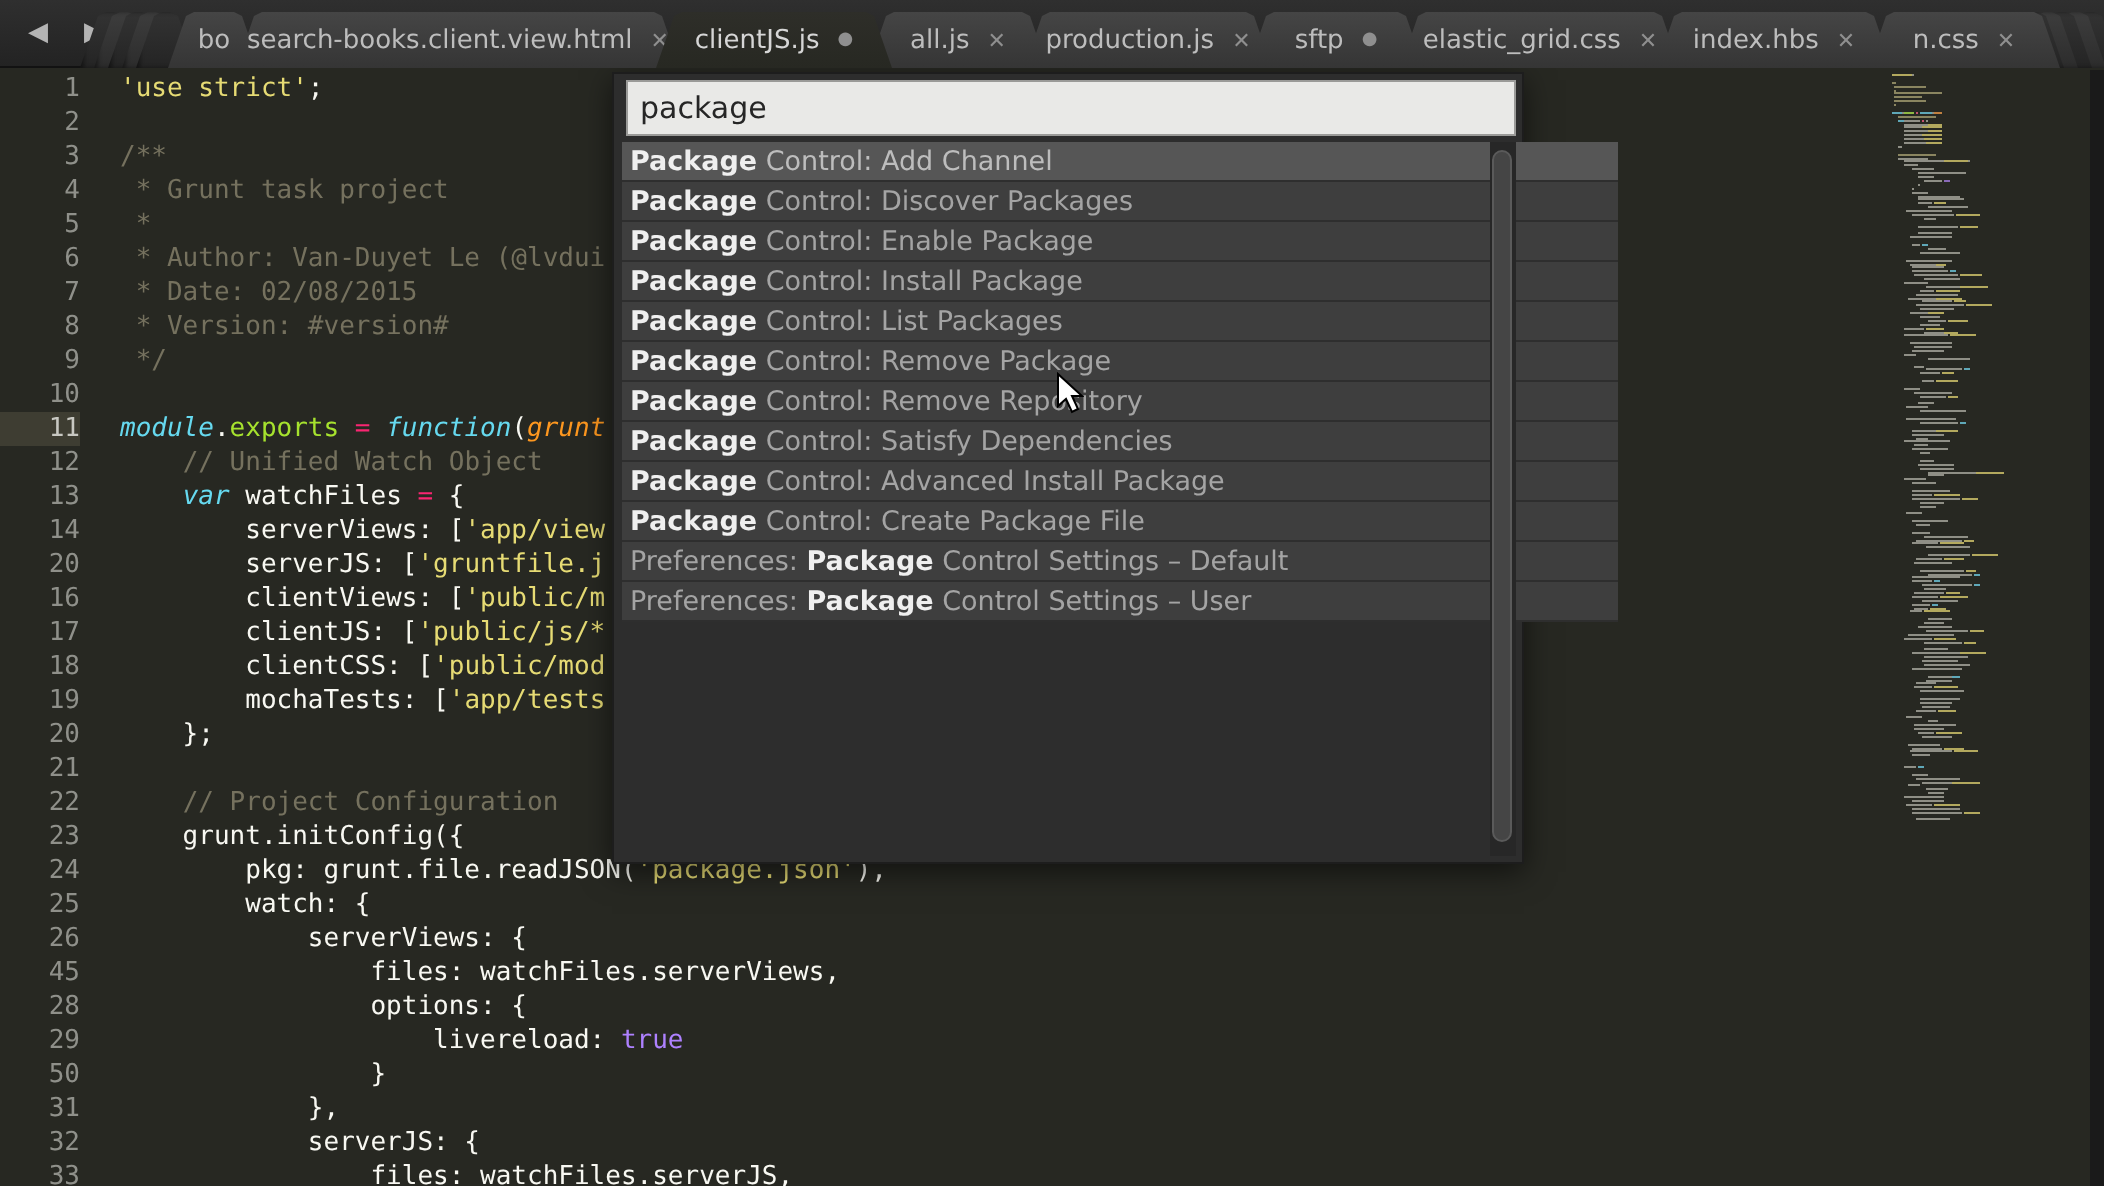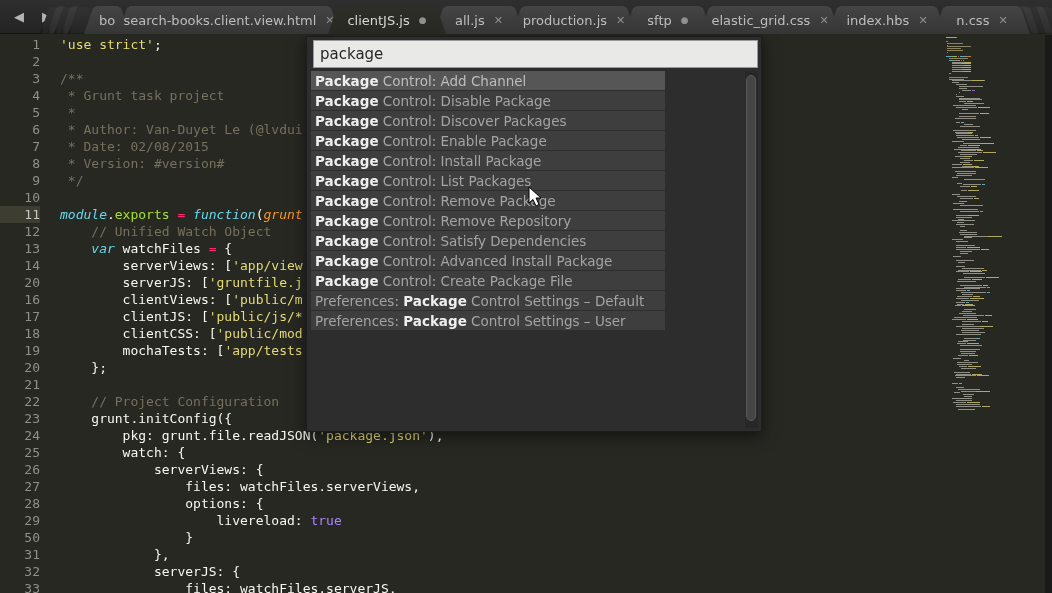--- a/index.html
+++ b/index.html
@@ -71,21 +71,21 @@
   .palette {
     position:absolute; left:306px; top:36px; width:456px; height:396px;
     background:#2d2d2d; border:1px solid #1d1d1d;
     box-shadow:0 4px 14px rgba(0,0,0,.55);
   }
   .palette-input {
     position:absolute; left:6px; top:3px; width:445px; height:28px;
     background:#e9e9e7; border:1px solid #9a9a98; outline:none;
     font-family:"DejaVu Sans", sans-serif; font-size:15px; color:#262626; padding:0 6px;
   }
-  .palette-list { position:absolute; left:4px; top:34px; width:354px; }
+  .palette-list { position:absolute; left:4px; top:34px; width:498px; }
   .p-item {
     height:20px; line-height:20px; background:#3e3e3e; border-bottom:1px solid #2e2e2e;
     font-size:13.5px; color:#a4a4a4; padding-left:4px; white-space:nowrap; overflow:hidden;
   }
   .p-item b { color:#efefef; font-weight:bold; }
   .p-item.selected { background:#565656; color:#bdbdbd; }
   .pscroll-track { position:absolute; left:438px; top:34px; width:13px; height:357px; background:#272727; }
   .pscroll-thumb { position:absolute; left:1px; top:4px; width:10px; height:346px; background:#454545; border:1px solid #5a5a5a; border-radius:6px; }
 
   .cursor { position:absolute; left:528px; top:186px; width:14px; height:21px; z-index:50; }
@@ -174,21 +174,21 @@
         <div class="ln">17</div>
         <div class="ln">18</div>
         <div class="ln">19</div>
         <div class="ln">20</div>
         <div class="ln">21</div>
         <div class="ln">22</div>
         <div class="ln">23</div>
         <div class="ln">24</div>
         <div class="ln">25</div>
         <div class="ln">26</div>
-        <div class="ln">27</div>
+        <div class="ln">45</div>
         <div class="ln">28</div>
         <div class="ln">29</div>
         <div class="ln">50</div>
         <div class="ln">31</div>
         <div class="ln">32</div>
         <div class="ln">33</div>
       </div>
     <div class="code" id="code"><div class="line"><span class="seg str">'use strict'</span><span class="seg pln">;</span></div><div class="line"></div><div class="line"><span class="seg com">/**</span></div><div class="line"><span class="seg com"> * Grunt task project</span></div><div class="line"><span class="seg com"> *</span></div><div class="line"><span class="seg com"> * Author: Van-Duyet Le (@lvdui</span></div><div class="line"><span class="seg com"> * Date: 02/08/2015</span></div><div class="line"><span class="seg com"> * Version: #version#</span></div><div class="line"><span class="seg com"> */</span></div><div class="line"></div><div class="line"><span class="seg kw">module</span><span class="seg pln">.</span><span class="seg fn">exports</span><span class="seg pln"> </span><span class="seg op">=</span><span class="seg pln"> </span><span class="seg kw">function</span><span class="seg pln">(</span><span class="seg arg">grunt</span></div><div class="line"><span class="seg pln">    </span><span class="seg com">// Unified Watch Object</span></div><div class="line"><span class="seg pln">    </span><span class="seg kw">var</span><span class="seg pln"> watchFiles </span><span class="seg op">=</span><span class="seg pln"> {</span></div><div class="line"><span class="seg pln">        serverViews: [</span><span class="seg str">'app/view</span></div><div class="line"><span class="seg pln">        serverJS: [</span><span class="seg str">'gruntfile.j</span></div><div class="line"><span class="seg pln">        clientViews: [</span><span class="seg str">'public/m</span></div><div class="line"><span class="seg pln">        clientJS: [</span><span class="seg str">'public/js/*</span></div><div class="line"><span class="seg pln">        clientCSS: [</span><span class="seg str">'public/mod</span></div><div class="line"><span class="seg pln">        mochaTests: [</span><span class="seg str">'app/tests</span></div><div class="line"><span class="seg pln">    };</span></div><div class="line"></div><div class="line"><span class="seg pln">    </span><span class="seg com">// Project Configuration</span></div><div class="line"><span class="seg pln">    grunt.initConfig({</span></div><div class="line"><span class="seg pln">        pkg: grunt.file.readJSON(</span><span class="seg str">'package.json'</span><span class="seg pln">),</span></div><div class="line"><span class="seg pln">        watch: {</span></div><div class="line"><span class="seg pln">            serverViews: {</span></div><div class="line"><span class="seg pln">                files: watchFiles.serverViews,</span></div><div class="line"><span class="seg pln">                options: {</span></div><div class="line"><span class="seg pln">                    livereload: </span><span class="seg lit">true</span></div><div class="line"><span class="seg pln">                }</span></div><div class="line"><span class="seg pln">            },</span></div><div class="line"><span class="seg pln">            serverJS: {</span></div><div class="line"><span class="seg pln">                files: watchFiles.serverJS,</span></div></div>
   </div>
 
@@ -797,21 +797,20 @@
       <div class="mm-row">
         <div class="mm-seg" style="left: 12px; width: 16.8px; background: rgb(143, 143, 134);"></div>
       </div>
     </div>
   <div class="vscroll"></div>
 
   <div class="palette">
     <input class="palette-input" type="text" value="package" style="">
     <div class="palette-list" id="plist">
         <div class="p-item selected"><b>Package</b> Control: Add Channel</div>
-        <div class="p-item"><b>Package</b> Control: Disable Package</div>
         <div class="p-item"><b>Package</b> Control: Discover Packages</div>
         <div class="p-item"><b>Package</b> Control: Enable Package</div>
         <div class="p-item"><b>Package</b> Control: Install Package</div>
         <div class="p-item"><b>Package</b> Control: List Packages</div>
         <div class="p-item"><b>Package</b> Control: Remove Package</div>
         <div class="p-item"><b>Package</b> Control: Remove Repository</div>
         <div class="p-item"><b>Package</b> Control: Satisfy Dependencies</div>
         <div class="p-item"><b>Package</b> Control: Advanced Install Package</div>
         <div class="p-item"><b>Package</b> Control: Create Package File</div>
         <div class="p-item">Preferences: <b>Package</b> Control Settings – Default</div>

